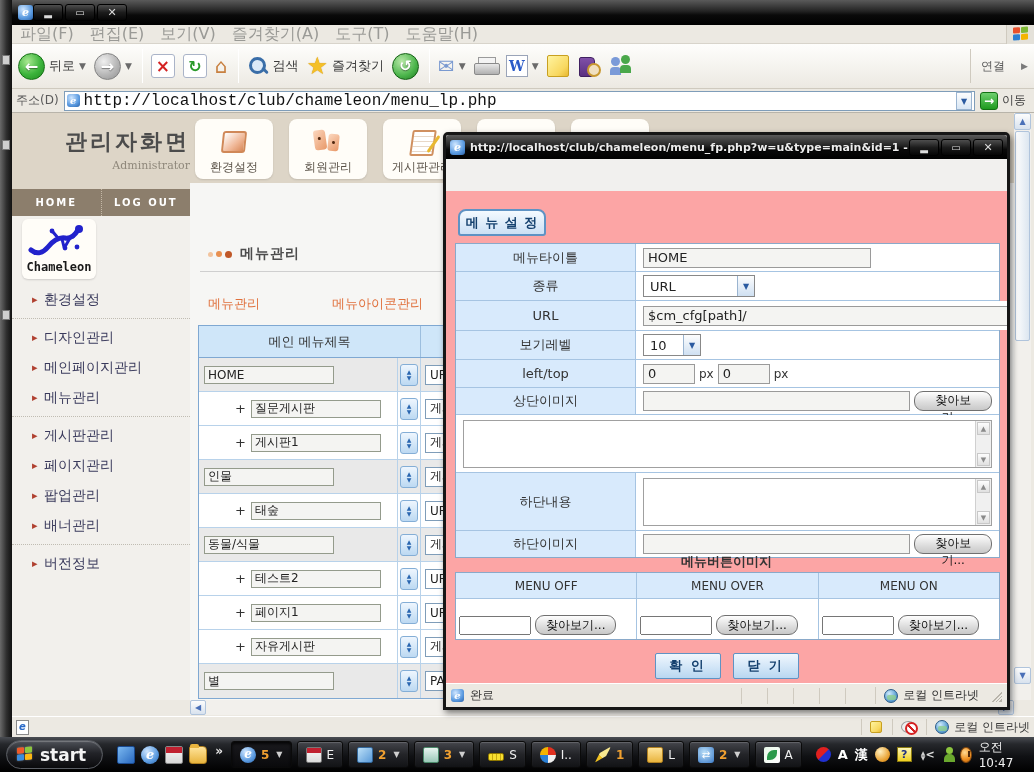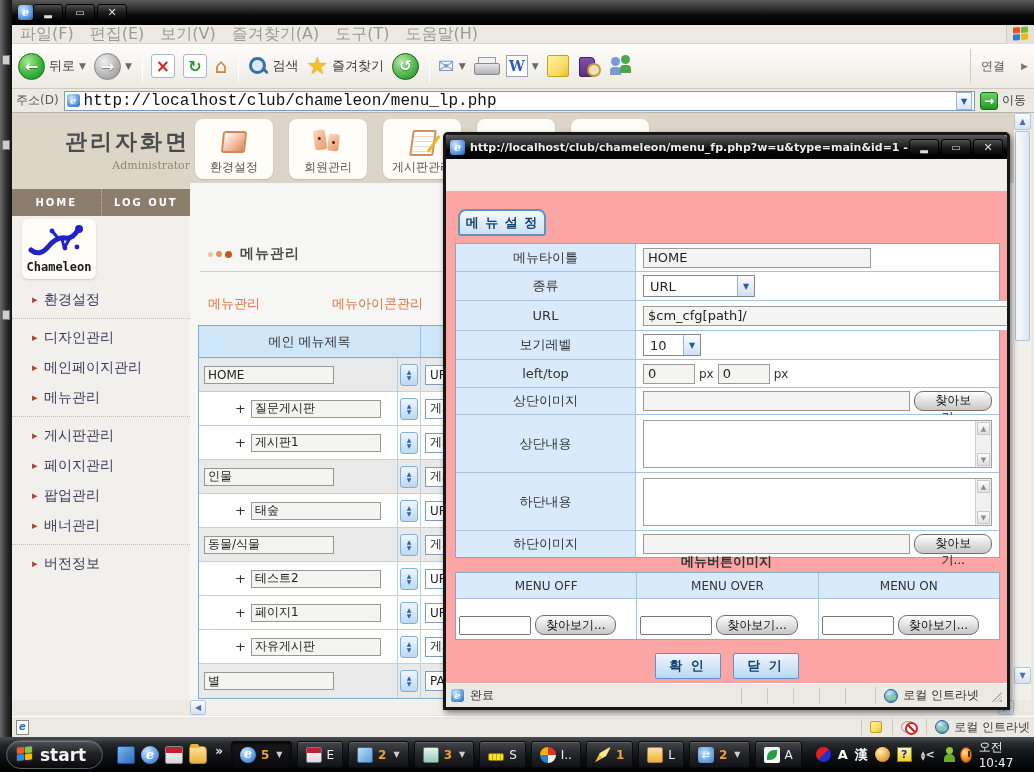--- a/index.html
+++ b/index.html
@@ -736,21 +736,20 @@
             </div>
           </div>
           <div class="pf-row" style="min-height: 25px;">
             <div class="pf-label">상단이미지</div>
             <div class="pf-value">
               <input class="inp-file" type="text" style="">
               <button class="browse-btn">찾아보기...</button>
             </div>
           </div>
           <div class="pf-row" style="min-height: 58px;">
-            <div class="pf-label">상단내용</div>
             <div class="pf-value">
               <div class="ta-box">
                 <span class="ta-scroll">
                   <span class="ta-up">▲</span>
                   <span class="ta-dn">▼</span>
                 </span>
               </div>
             </div>
           </div>
           <div class="pf-row" style="min-height: 58px;">

